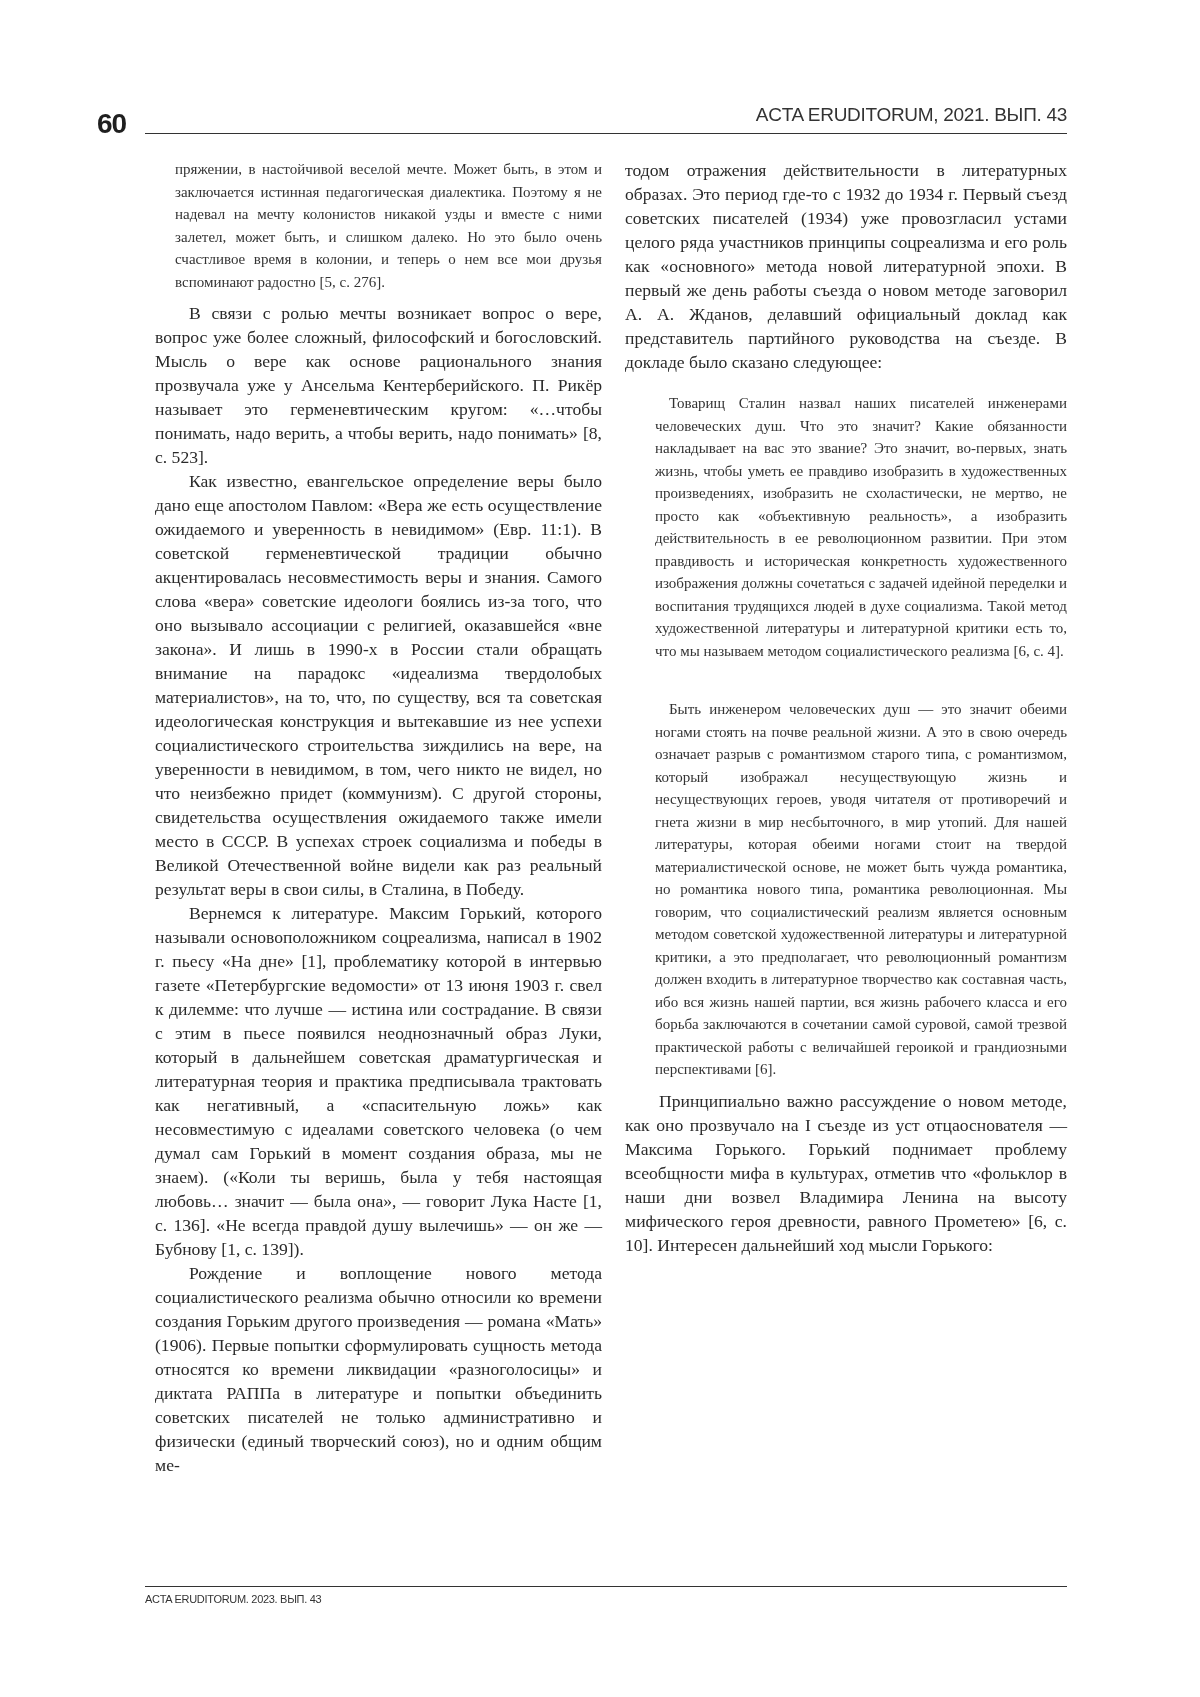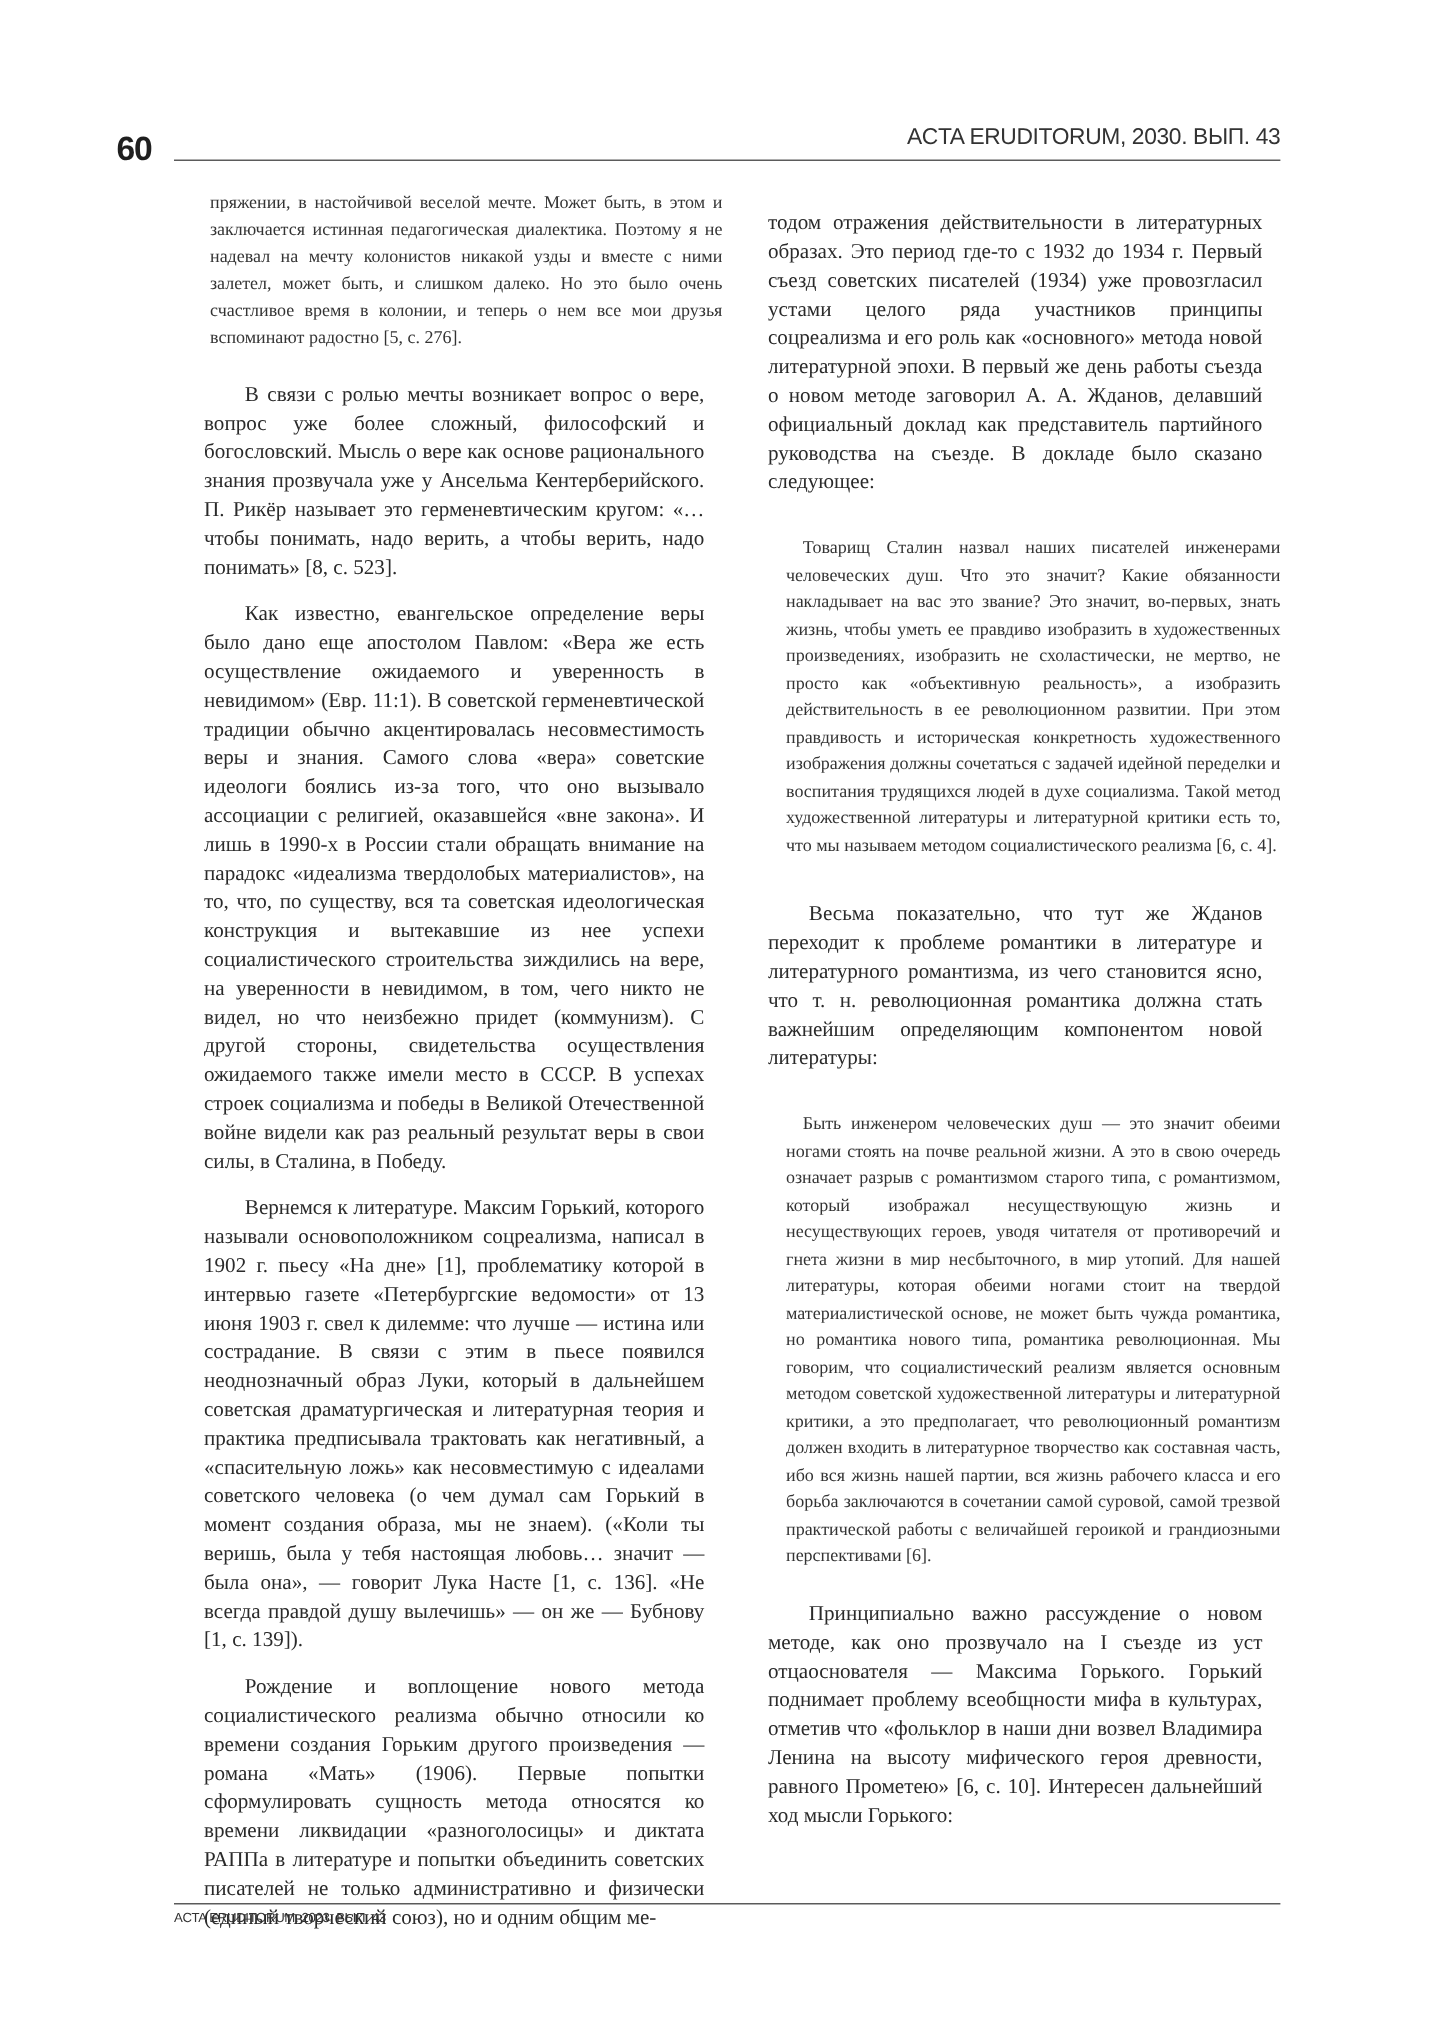--- a/index.html
+++ b/index.html
@@ -3,51 +3,50 @@
 <meta charset="utf-8">
 <style>
   html, body { margin:0; padding:0; background:#ffffff; }
   body { width:1200px; height:1697px; position:relative; overflow:hidden; color:#2b2b2b; }
   .page-num { position:absolute; left:97px; top:108px; font-family:"Liberation Sans", sans-serif; font-weight:bold; font-size:28px; color:#1f1f1f; letter-spacing:-1px; }
   .head-rule { position:absolute; left:145px; top:133px; width:922px; height:0; border-top:1.5px solid #333; }
   .head-title { position:absolute; right:133px; top:104px; font-family:"Liberation Sans", sans-serif; font-size:19px; color:#333; letter-spacing:-0.3px; }
   .col { position:absolute; font-family:"Liberation Serif", serif; text-align:justify; hyphens:manual; }
   .col-left { left:155px; top:158px; width:447px; }
   .col-right { left:625px; top:158px; width:442px; }
-  .p { font-size:17.6px; line-height:24px; margin:15px; text-indent:34px; color:#2a2a2a; }
+  .p { font-size:17.6px; line-height:24px; margin:0; text-indent:34px; color:#2a2a2a; }
   .p.noind { text-indent:0; }
   .quote { font-size:15px; line-height:22.5px; margin:0; padding-left:30px; text-indent:0; color:#333; }
   .quote.ind { text-indent:14px; }
   .gap8 { height:8px; }
   .gap18 { height:18px; }
   .foot-rule { position:absolute; left:145px; top:1586px; width:922px; height:0; border-top:1.5px solid #333; }
   .foot-title { position:absolute; left:145px; top:1593px; font-family:"Liberation Sans", sans-serif; font-size:11px; color:#333; letter-spacing:-0.3px; }
 </style>
 </head>
 <body>
 
 <div class="page-num">60</div>
 <div class="head-rule"></div>
-<div class="head-title">ACTA ERUDITORUM, 2030. ВЫП. 43</div>
+<div class="head-title">ACTA ERUDITORUM, 2021. ВЫП. 43</div>
 
 <div class="col col-left">
   <p class="quote" style="padding-left:20px;">пряжении, в настойчивой веселой мечте. Может быть, в этом и заключается истинная педагогическая диалектика. Поэтому я не надевал на мечту колонистов никакой узды и вместе с ними залетел, может быть, и слишком далеко. Но это было очень счастливое время в колонии, и теперь о нем все мои друзья вспоминают радостно [5, с. 276].</p>
   <div class="gap8"></div>
   <p class="p">В связи с ролью мечты возникает вопрос о вере, вопрос уже более сложный, философский и богословский. Мысль о вере как основе рационального знания прозвучала уже у Ансельма Кентерберийского. П. Рикёр называет это герменевтическим кругом: «…чтобы понимать, надо верить, а чтобы верить, надо понимать» [8, с. 523].</p>
   <p class="p">Как известно, евангельское определение веры было дано еще апостолом Павлом: «Вера же есть осуществление ожидаемого и уверенность в невидимом» (Евр. 11:1). В советской герменевтической традиции обычно акцентировалась несовместимость веры и знания. Самого слова «вера» советские идеологи боялись из-за того, что оно вызывало ассоциации с религией, оказавшейся «вне закона». И лишь в 1990-х в России стали обращать внимание на парадокс «идеализма твердолобых материалистов», на то, что, по существу, вся та советская идеологическая конструкция и вытекавшие из нее успехи социалистического строительства зиждились на вере, на уверенности в невидимом, в том, чего никто не видел, но что неизбежно придет (коммунизм). С другой стороны, свидетельства осуществления ожидаемого также имели место в СССР. В успехах строек социализма и победы в Великой Отечественной войне видели как раз реальный результат веры в свои силы, в Сталина, в Победу.</p>
   <p class="p">Вернемся к литературе. Максим Горький, которого называли основоположником соцреализма, написал в 1902 г. пьесу «На дне» [1], проблематику которой в интервью газете «Петербургские ведомости» от 13 июня 1903 г. свел к дилемме: что лучше — истина или сострадание. В связи с этим в пьесе появился неоднозначный образ Луки, который в дальнейшем советская драматургическая и литературная теория и практика предписывала трактовать как негативный, а «спасительную ложь» как несовместимую с идеалами советского человека (о чем думал сам Горький в момент создания образа, мы не знаем). («Коли ты веришь, была у тебя настоящая любовь… значит — была она», — говорит Лука Насте [1, с. 136]. «Не всегда правдой душу вылечишь» — он же — Бубнову [1, с. 139]).</p>
   <p class="p">Рождение и воплощение нового метода социалистического реализма обычно относили ко времени создания Горьким другого произведения — романа «Мать» (1906). Первые попытки сформулировать сущность метода относятся ко времени ликвидации «разноголосицы» и диктата РАППа в литературе и попытки объединить советских писателей не только административно и физически (единый творческий союз), но и одним общим ме-</p>
 </div>
 
 <div class="col col-right">
   <p class="p noind">тодом отражения действительности в литературных образах. Это период где-то с 1932 до 1934 г. Первый съезд советских писателей (1934) уже провозгласил устами целого ряда участников принципы соцреализма и его роль как «основного» метода новой литературной эпохи. В первый же день работы съезда о новом методе заговорил А. А. Жданов, делавший официальный доклад как представитель партийного руководства на съезде. В докладе было сказано следующее:</p>
   <div class="gap18"></div>
   <p class="quote ind">Товарищ Сталин назвал наших писателей инженерами человеческих душ. Что это значит? Какие обязанности накладывает на вас это звание? Это значит, во-первых, знать жизнь, чтобы уметь ее правдиво изобразить в художественных произведениях, изобразить не схоластически, не мертво, не просто как «объективную реальность», а изобразить действительность в ее революционном развитии. При этом правдивость и историческая конкретность художественного изображения должны сочетаться с задачей идейной переделки и воспитания трудящихся людей в духе социализма. Такой метод художественной литературы и литературной критики есть то, что мы называем методом социалистического реализма [6, с. 4].</p>
   <div class="gap18"></div>
-  <p class="p">Весьма показательно, что тут же Жданов переходит к проблеме романтики в литературе и литературного романтизма, из чего становится ясно, что т. н. революционная романтика должна стать важнейшим определяющим компонентом новой литературы:</p>
   <div class="gap18"></div>
   <p class="quote ind">Быть инженером человеческих душ — это значит обеими ногами стоять на почве реальной жизни. А это в свою очередь означает разрыв с романтизмом старого типа, с романтизмом, который изображал несуществующую жизнь и несуществующих героев, уводя читателя от противоречий и гнета жизни в мир несбыточного, в мир утопий. Для нашей литературы, которая обеими ногами стоит на твердой материалистической основе, не может быть чужда романтика, но романтика нового типа, романтика революционная. Мы говорим, что социалистический реализм является основным методом советской художественной литературы и литературной критики, а это предполагает, что революционный романтизм должен входить в литературное творчество как составная часть, ибо вся жизнь нашей партии, вся жизнь рабочего класса и его борьба заключаются в сочетании самой суровой, самой трезвой практической работы с величайшей героикой и грандиозными перспективами [6].</p>
   <div class="gap8"></div>
   <p class="p">Принципиально важно рассуждение о новом методе, как оно прозвучало на I съезде из уст отцаоснователя — Максима Горького. Горький поднимает проблему всеобщности мифа в культурах, отметив что «фольклор в наши дни возвел Владимира Ленина на высоту мифического героя древности, равного Прометею» [6, с. 10]. Интересен дальнейший ход мысли Горького:</p>
 </div>
 
 <div class="foot-rule"></div>
 <div class="foot-title">ACTA ERUDITORUM. 2023. ВЫП. 43</div>
 
 </body></html>

